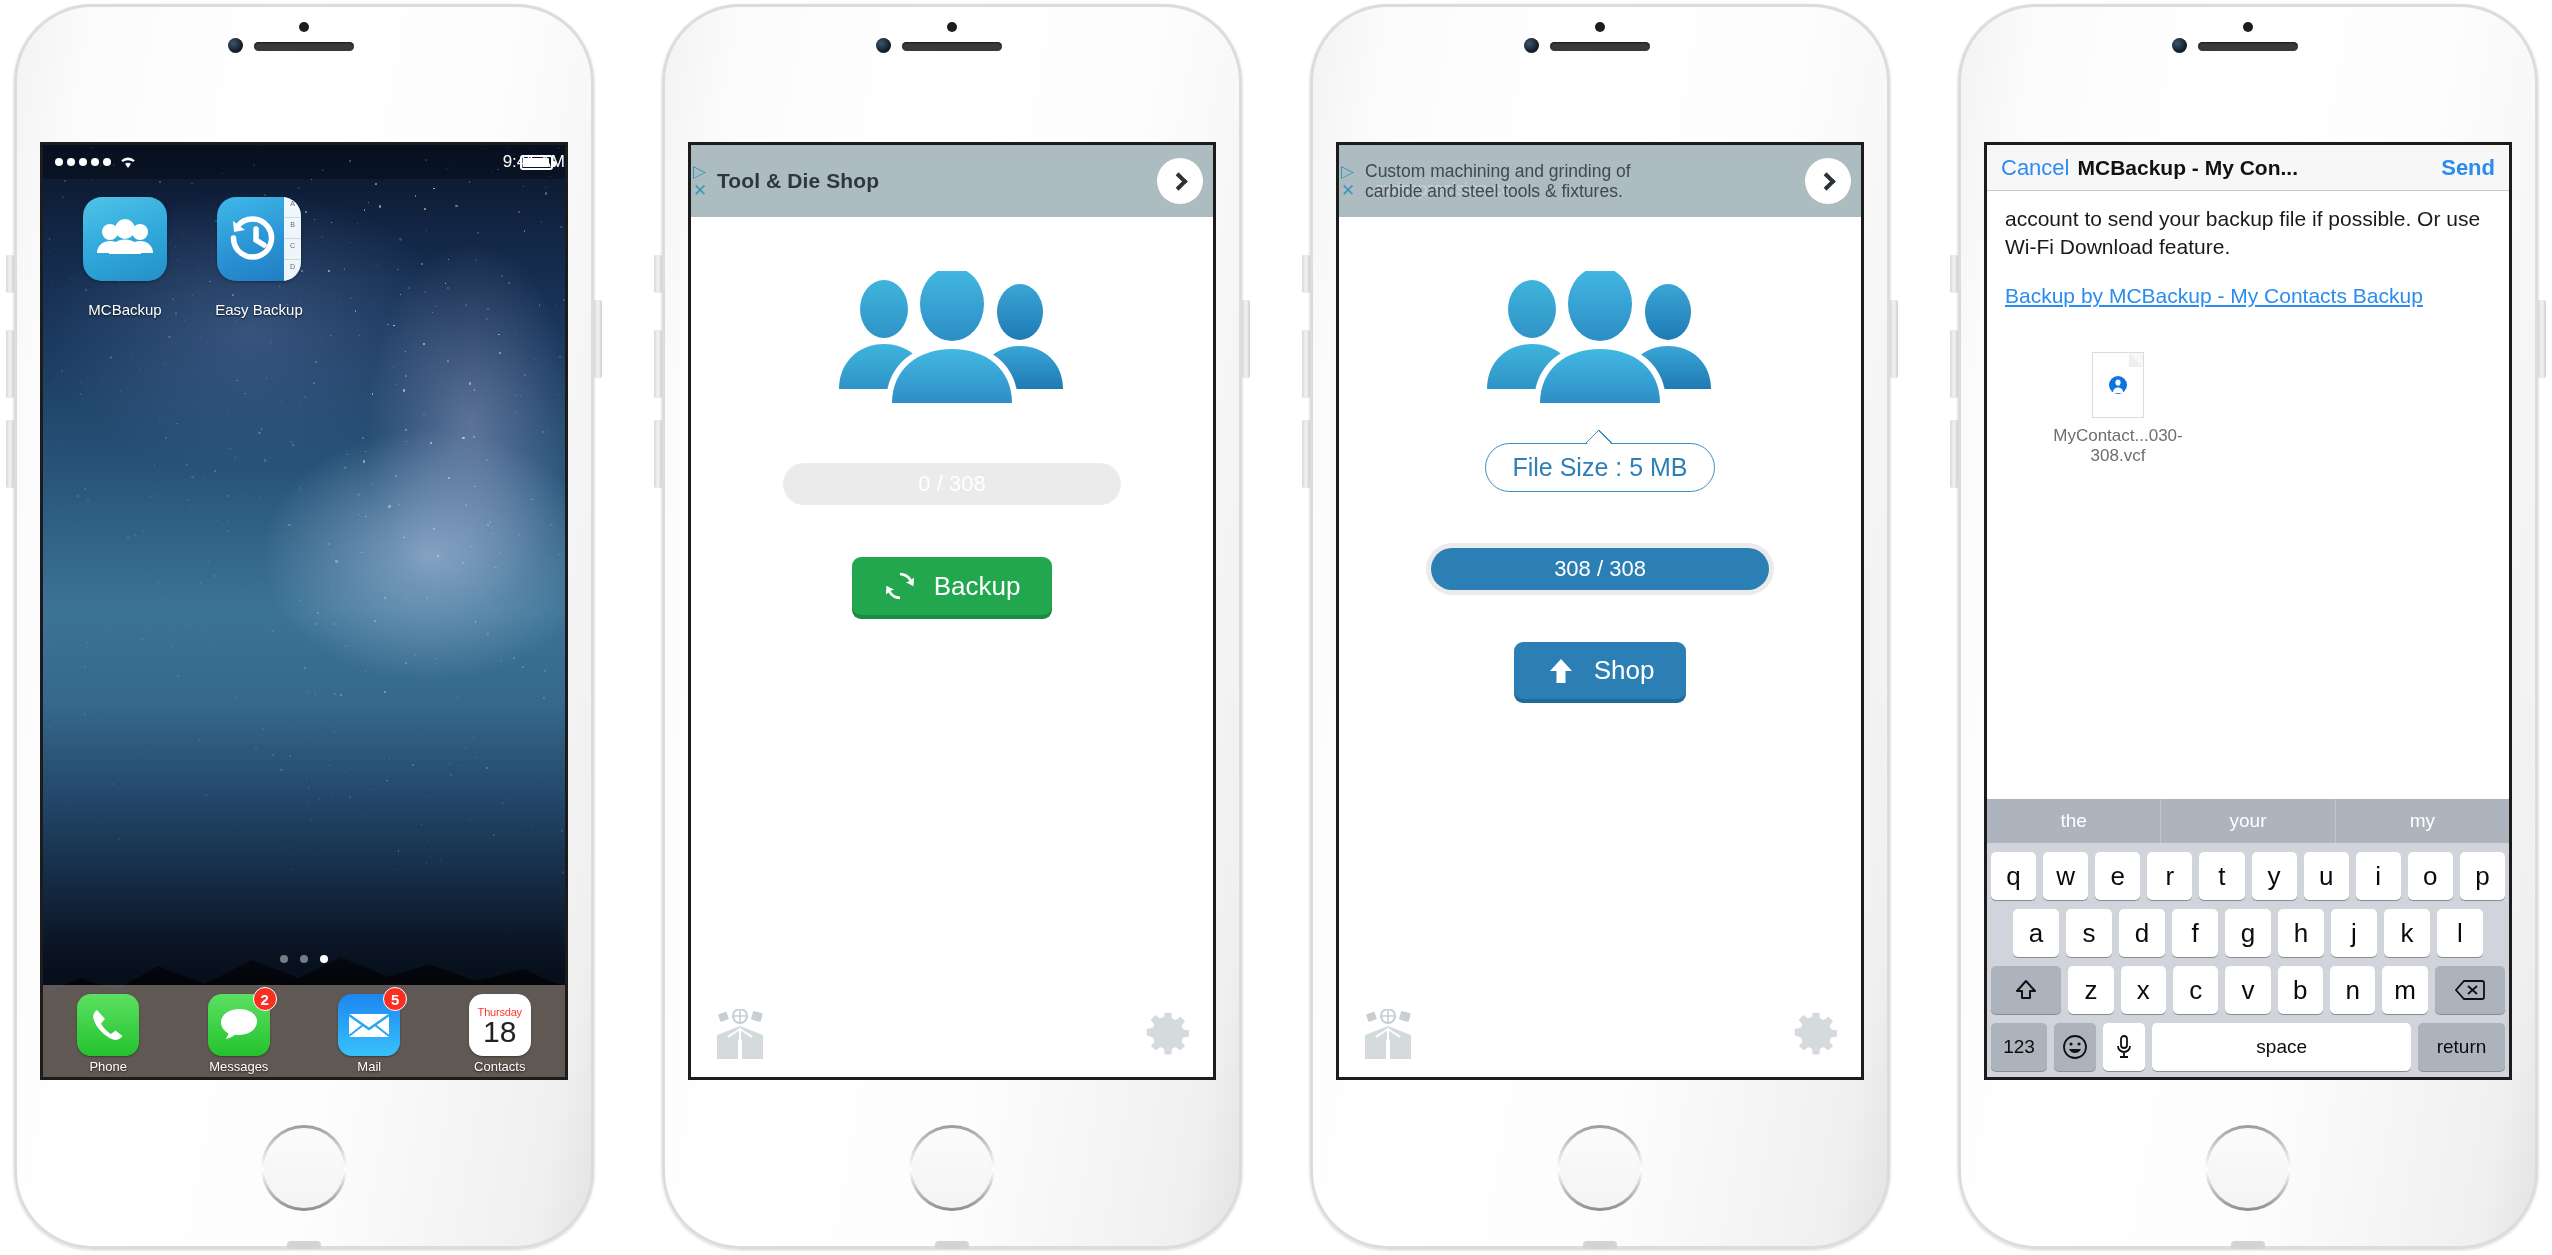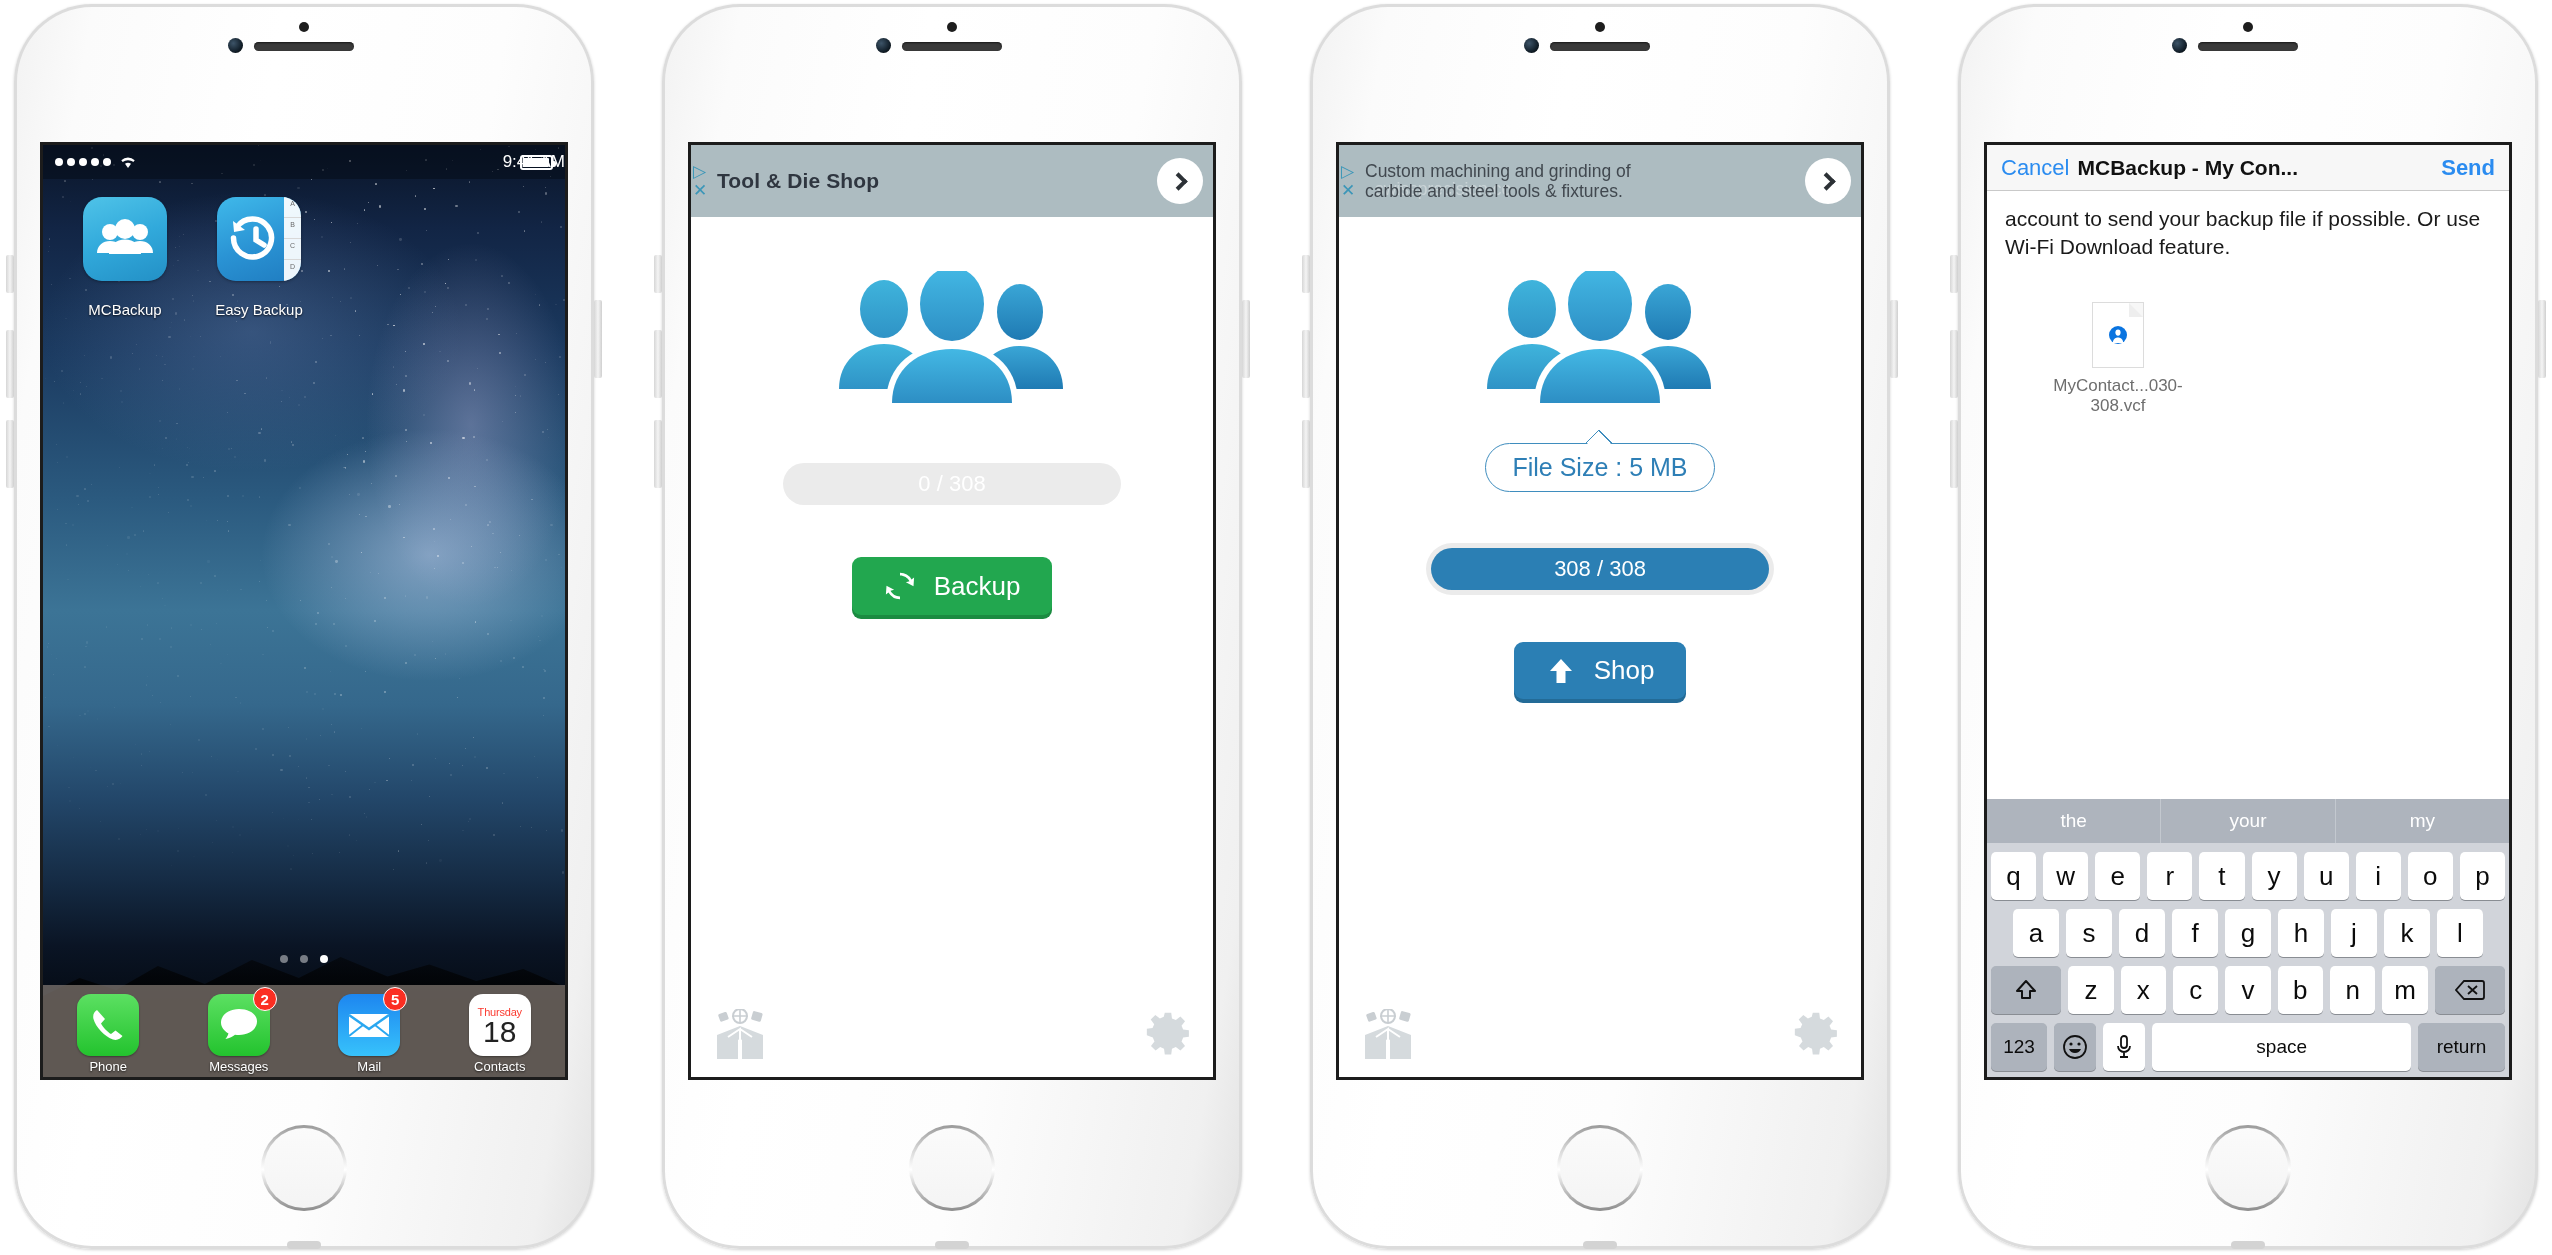--- a/index.html
+++ b/index.html
@@ -1103,20 +1103,21 @@
     <div class="screen">
       <div class="mailscreen">
         <div class="navbar">
           <span class="nav-cancel">Cancel</span>
           <span class="nav-title">MCBackup - My Con...</span>
           <span class="nav-send">Send</span>
         </div>
 
         <div class="mailbody">
           <div class="mail-p">account to send your backup file if possible. Or use Wi-Fi Download feature.</div>
+          <a class="mail-link" href="#">Backup by MCBackup - My Contacts Backup</a>
           <div class="attach">
             <div class="vcf">
               <svg width="22" height="22" viewBox="0 0 22 22">
                 <circle cx="11" cy="11" r="9" fill="#0a74e0"></circle>
                 <ellipse cx="11" cy="8.6" rx="2.6" ry="3.1" fill="#fff"></ellipse>
                 <path d="M5.8 19c0-3.4 2.3-5.5 5.2-5.5S16.2 15.6 16.2 19z" fill="#fff"></path>
               </svg>
             </div>
             <div class="vcf-name">MyContact...030-308.vcf</div>
           </div>

